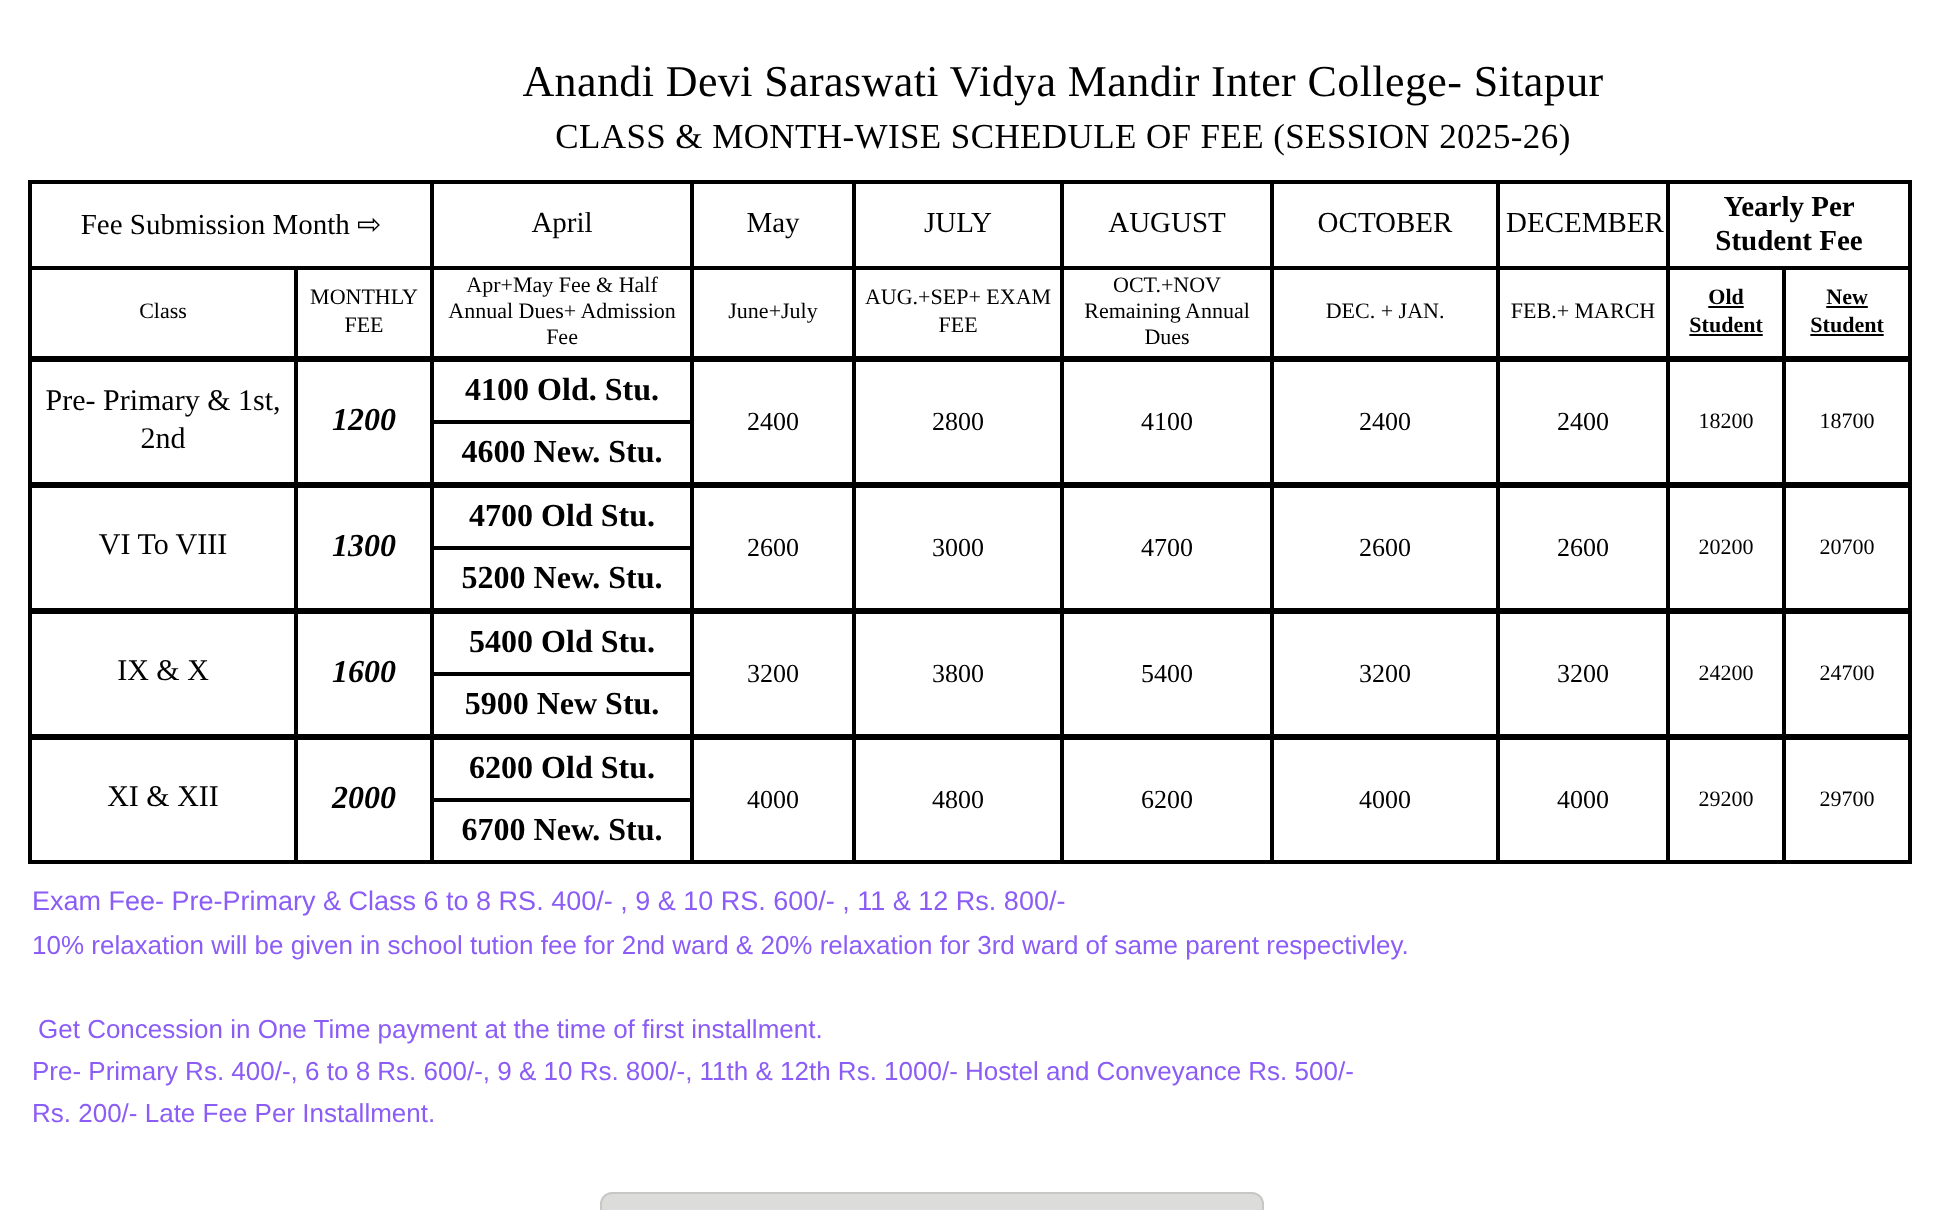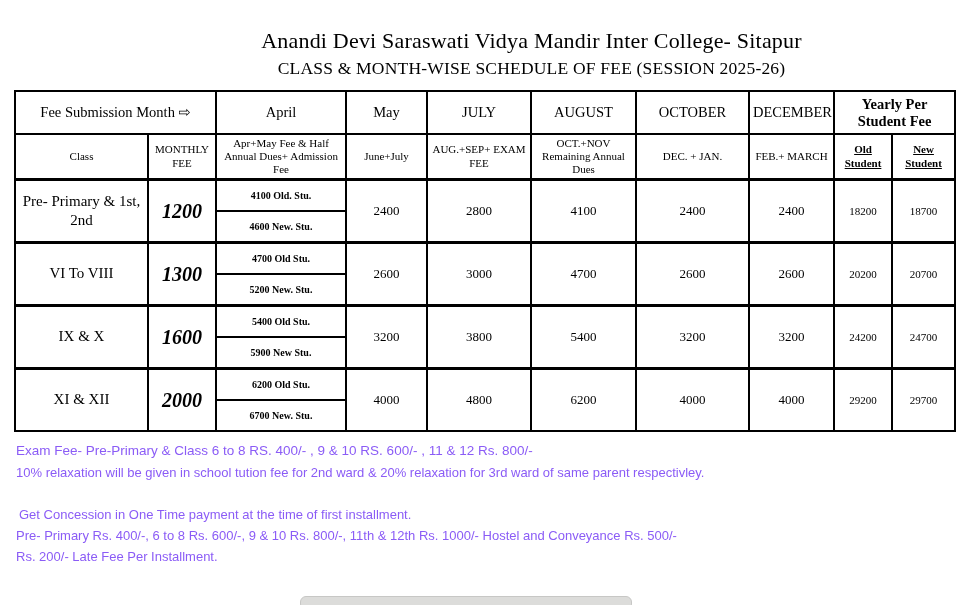--- a/index.html
+++ b/index.html
@@ -21,22 +21,22 @@
   tr.hr2 td { height:41px; font-size:11px; line-height:1.2; }
   td.fee-sub { text-align:left; padding-left:8px; font-size:15.5px; }
   td.yearly-hdr { font-weight:bold; font-size:15px; line-height:1.15; }
   td.class-hdr { font-size:15px; }
   td.old-new-hdr { font-weight:bold; font-size:12px;text-decoration:underline; }
   td.june-july { font-size:11.5px; }
   td.mid-hdr { font-size:11.5px; }
 
   tr.sub td { height:27px; }
   td.class-cell { font-size:15px; line-height:1.3; }
-  td.monthly-cell { font-weight:bold; font-style:italic; font-size:20px; }
-  td.april-cell { font-weight:bold; font-size:10px;margin-left:10px; }
+  td.monthly-cell { font-weight:bold; font-style:italic; font-size:16px; }
+  td.april-cell { font-weight:bold; font-size:16px;margin-left:10px; }
   td.april-old { border-bottom:3px solid #000; }
   td.num-cell { font-size:13px; }
   td.yearly-cell { font-weight:normal; font-size:11px;margin-left:21px; }
   tr.group-start td { border-top:3px solid #000; }
   table.fee { border:2px solid #000; }
 
   .notes { position:absolute; left:16px; top:440px; width:930px;
     font-family:"Liberation Sans", sans-serif; color:#8b5cf6; }
   .notes p { margin:0; }
   .n1 { font-size:13.5px; line-height:22px; }

